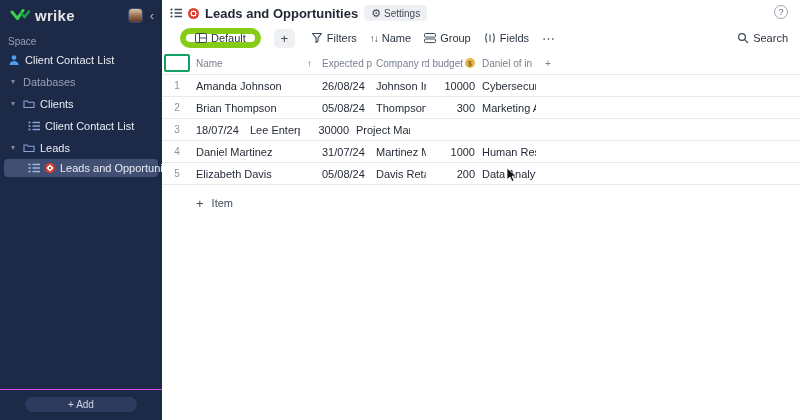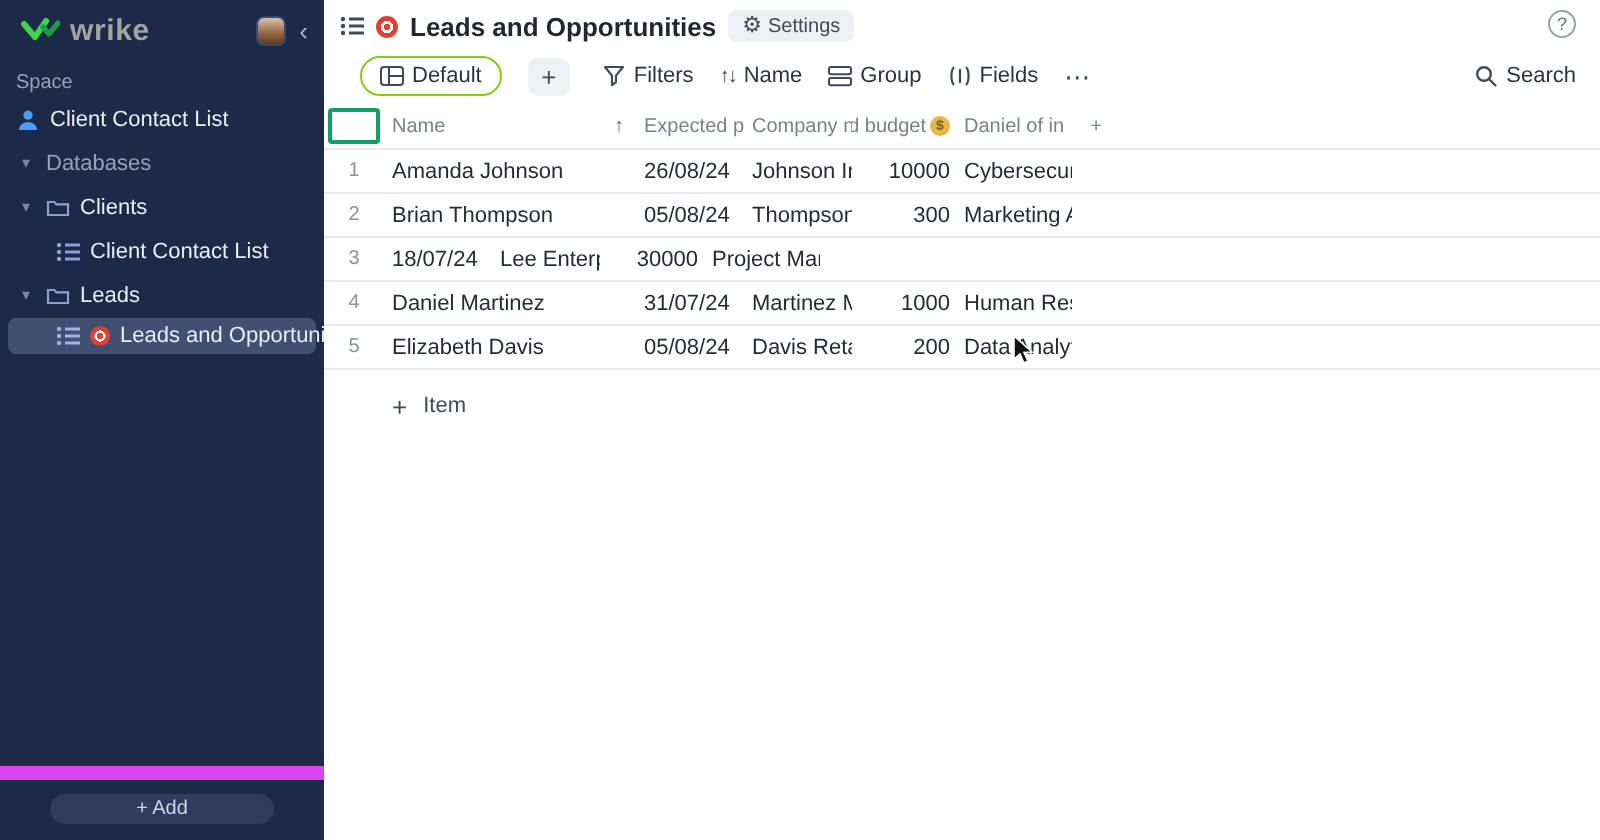--- a/index.html
+++ b/index.html
@@ -3,50 +3,50 @@
 <meta charset="utf-8">
 <style>
   * { margin:0; padding:0; box-sizing:border-box; }
   html,body { width:800px; height:420px; overflow:hidden; }
   body { font-family:"Liberation Sans", sans-serif; }
   .app { position:relative; width:800px; height:420px; background:#fff; overflow:hidden; }
 
   
   .sidebar { position:absolute; left:0; top:0; width:162px; height:420px; background:#1c2947; color:#e8ecf4; }
   .sb-logo-row { display:flex; align-items:center; height:30px; padding:0 8px 0 10px; }
-  .logo-word { color:#a3a3a3; font-weight:bold; font-size:15px; letter-spacing:.3px; margin-left:5px; }
+  .logo-word { color:#e5e5e5; font-weight:bold; font-size:15px; letter-spacing:.3px; margin-left:5px; }
   .sb-logo-spacer { flex:1; }
   .avatar { width:15px; height:15px; border-radius:4px; background:linear-gradient(180deg,#d9c6a8 0%,#9a6a48 55%,#5d3a26 100%); border:1px solid #3a4a6e; }
   .collapse { color:#aab4c9; font-size:13px; margin-left:7px; cursor:pointer; line-height:1; }
   .sb-space { color:#97a1b8; font-size:10px; padding:6px 0 4px 8px; }
   .sb-item { display:flex; align-items:center; height:17px; padding-left:8px; gap:5px; font-size:11px; color:#e8ecf4; cursor:pointer; white-space:nowrap; }
   .sb-item.gray { color:#97a1b8; }
   .sb-sub { padding-left:28px; }
   .sb-item .chev { width:10px; color:#7c88a1; font-size:8px; text-align:center; flex:none; }
   .sb-item .ic { display:flex; align-items:center; flex:none; }
   .sb-sel { margin:3px 4px 2px 4px; height:18px; border-radius:4px; background:#404f72; padding-left:24px; }
   .mt4 { margin-top:5px; }
-  .sb-bottom { position:absolute; left:0; right:0; bottom:0; border-top:7px solid #d946ef; padding:7px 0 8px 0; }
+  .sb-bottom { position:absolute; left:0; right:0; bottom:0; border-top:1px solid #d946ef; padding:7px 0 8px 0; }
   .add-btn { margin:0 auto; width:112px; height:15px; line-height:15px; text-align:center; background:#2e3b5f; border-radius:8px; color:#cdd5e4; font-size:10px; cursor:pointer; }
 
   
   .target { width:10px; height:10px; border-radius:50%; flex:none; display:inline-block;
     background:radial-gradient(circle,#e23f33 0 22%,#ffffff 22% 40%,#e23f33 40% 72%,#a82a20 72% 100%); }
 
   
   .main { position:absolute; left:162px; top:0; width:638px; height:420px; background:#fff; }
   .title-row { position:relative; display:flex; align-items:center; height:26px; padding-left:8px; gap:6px; }
   .page-title { font-size:13px; font-weight:bold; color:#1f2733; white-space:nowrap; }
   .chip { display:flex; align-items:center; gap:3px; background:#eef0f3; border-radius:4px; height:16px; padding:0 7px; font-size:10px; color:#3f4a56; cursor:pointer; }
   .gear { font-size:11px; line-height:1; }
   .help { position:absolute; right:12px; top:5px; width:14px; height:14px; border:1px solid #9aa3b0; border-radius:50%; color:#6b7380; font-size:9px; display:flex; align-items:center; justify-content:center; cursor:pointer; }
 
   .toolbar { position:relative; display:flex; align-items:center; height:24px; padding-left:18px; gap:13px; color:#2a3442; }
   .tb-btn { display:flex; align-items:center; gap:4px; font-size:11px; cursor:pointer; white-space:nowrap; }
-  .pill { border:1px solid #84cc16; border-radius:13px; height:20px; padding:0 9px;text-align:right; }
+  .pill { border:6px solid #84cc16; border-radius:13px; height:20px; padding:0 9px;text-align:right; }
   .sq { background:#eef0f3; border-radius:5px; width:21px; height:19px; justify-content:center; font-size:13px; color:#3f4a56; }
   .arrows { font-size:10px; letter-spacing:-1px; color:#3f4a56; }
   .more-dots { font-size:13px; color:#3f4a56; letter-spacing:1px; }
   .tb-search { position:absolute; right:12px; display:flex; align-items:flex-end; gap:4px; font-size:11px; cursor:pointer; }
 
   
   .table { position:absolute; left:0; top:52px; width:638px; }
   .trow { display:flex; align-items:center; height:22px; border-bottom:1px solid #e7e9ee; width:638px; }
   .thead { height:23px; color:#78818f; font-size:10px; }
   .cell { flex:none; overflow:hidden; white-space:nowrap; font-size:11px; color:#252c38; }

